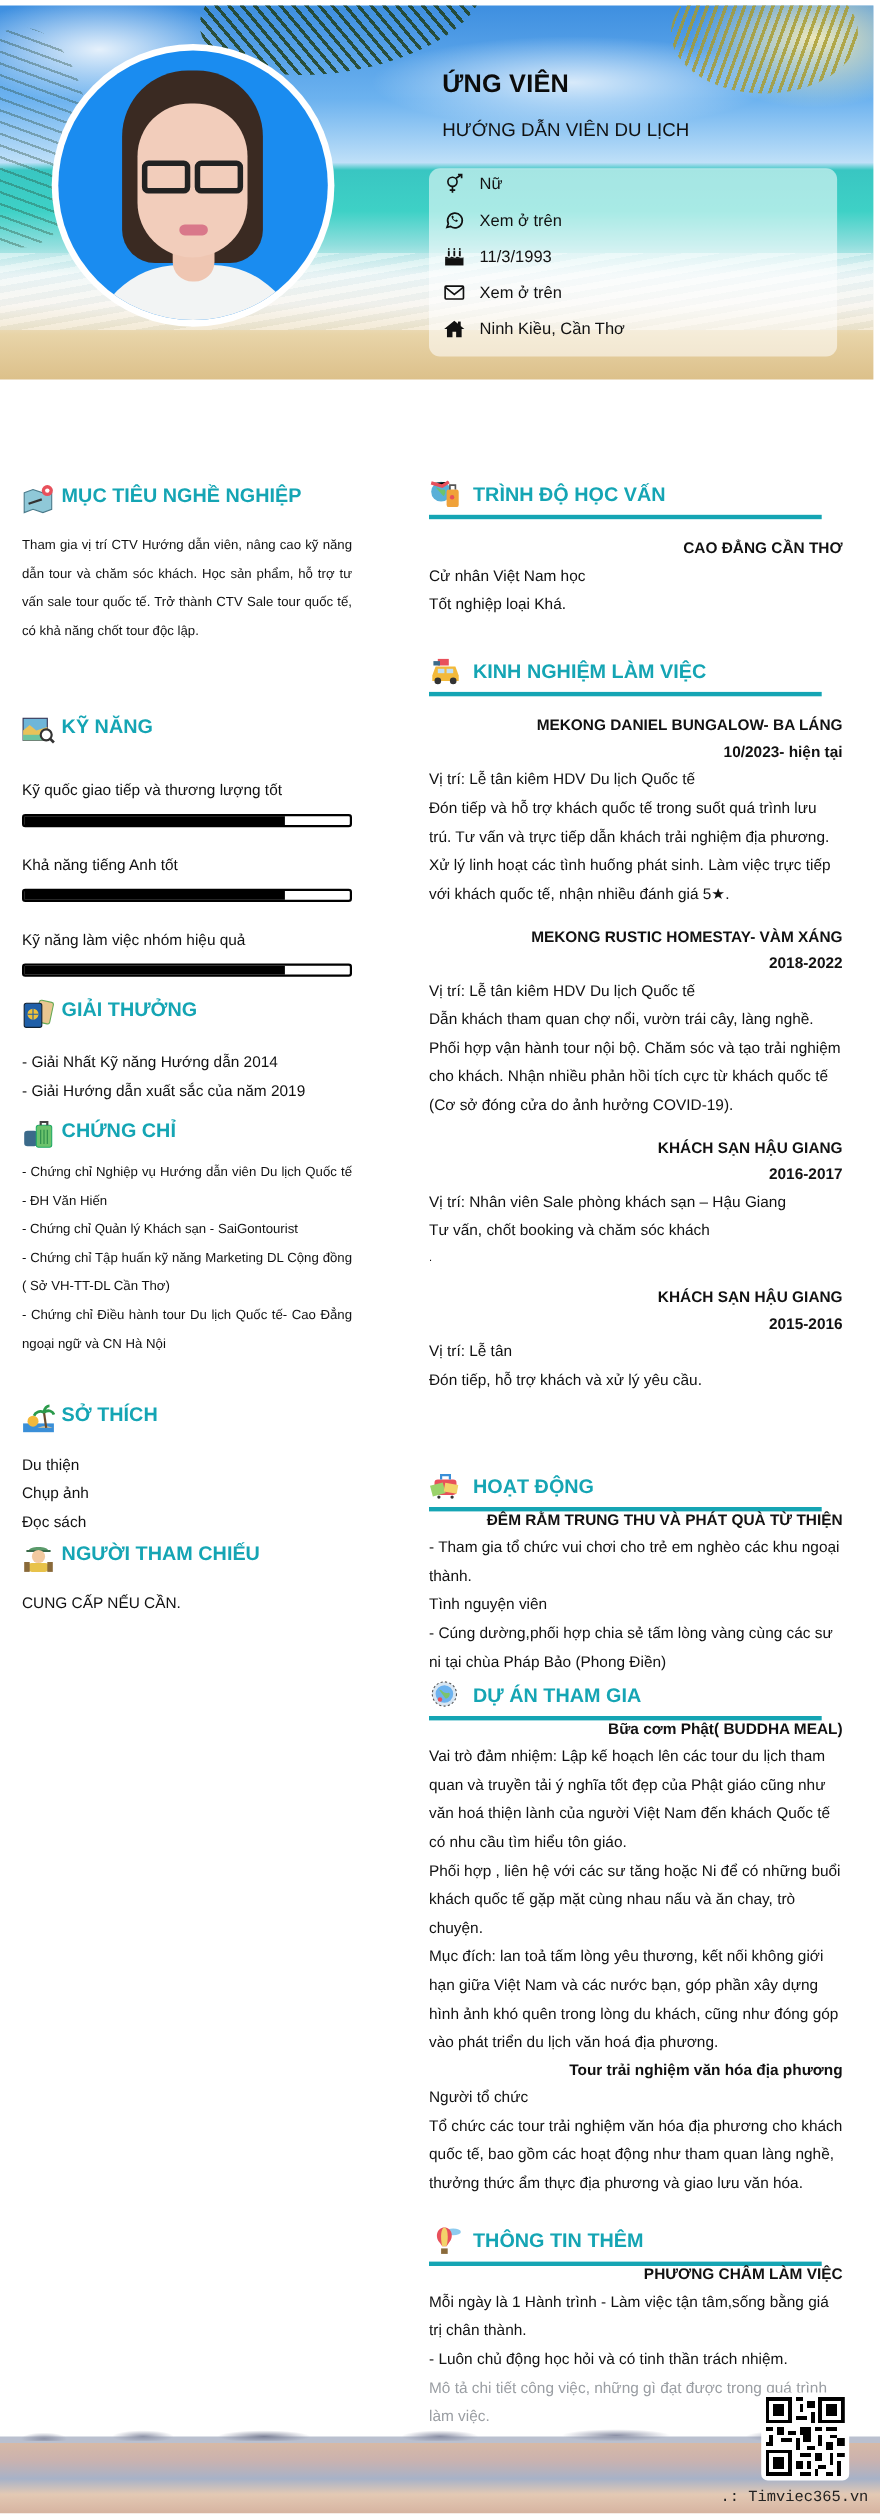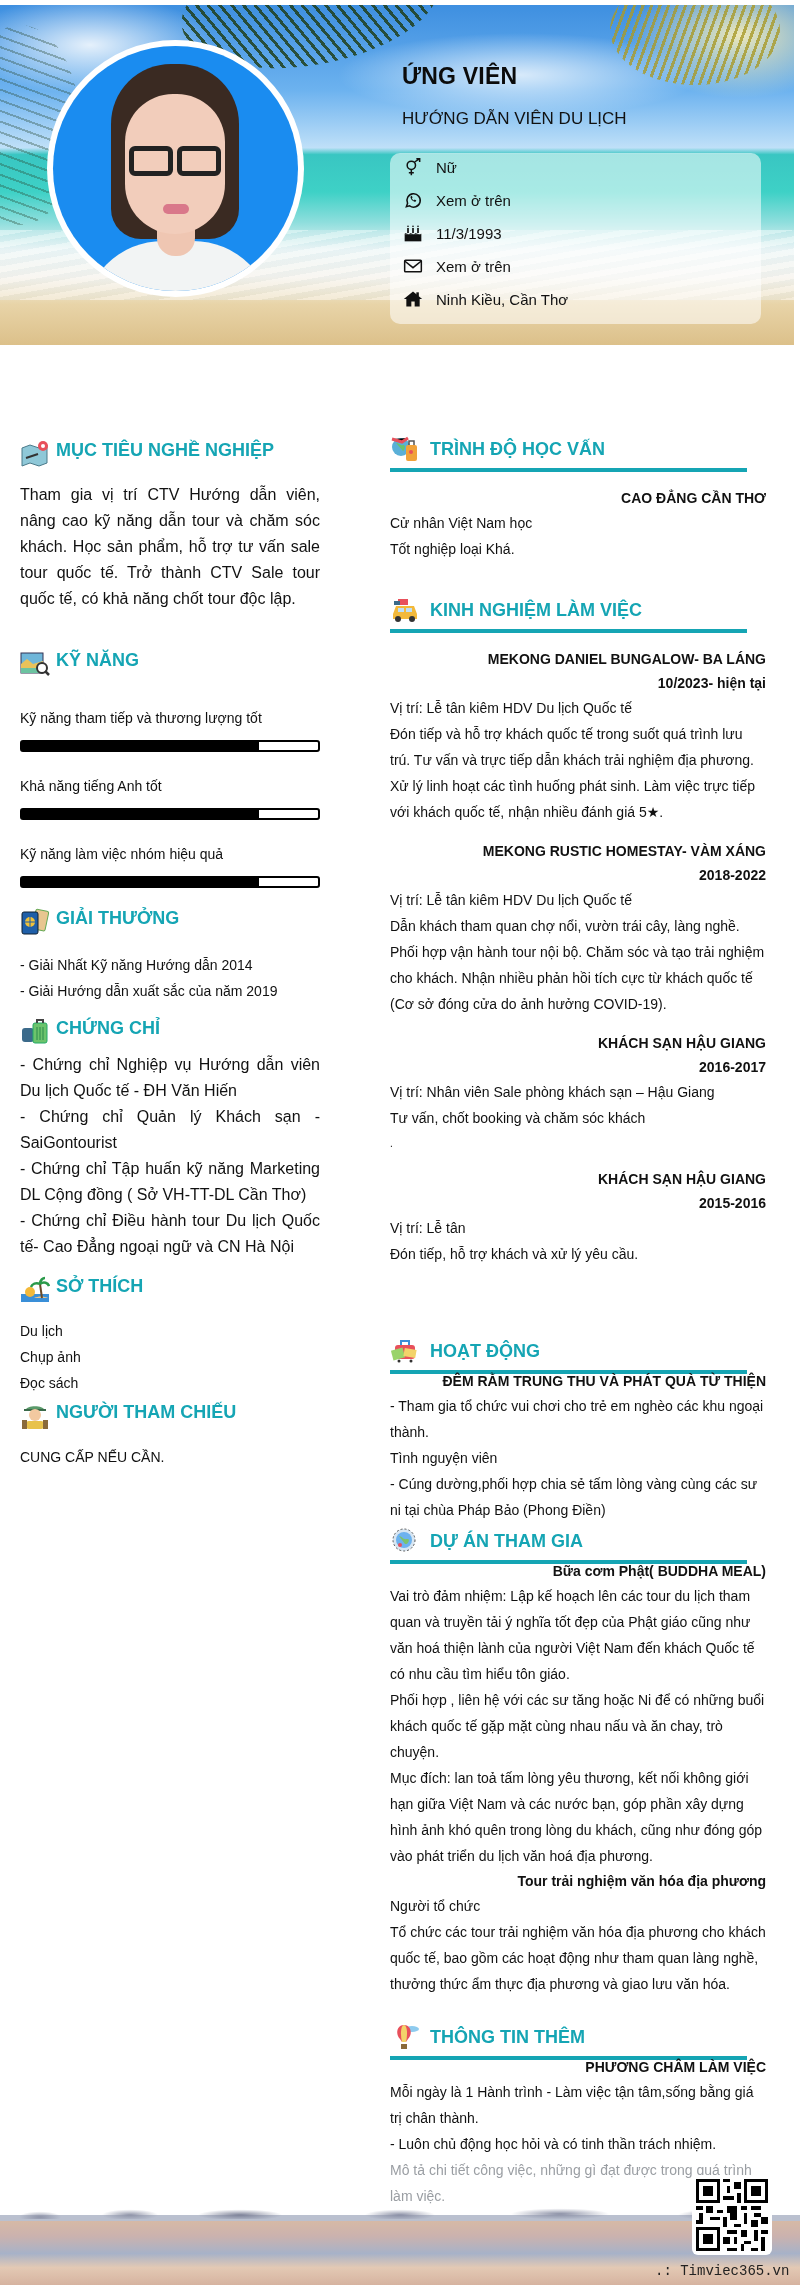--- a/index.html
+++ b/index.html
@@ -41,21 +41,21 @@
 
   
   .left { position: absolute; left: 20px; top: 440px; width: 300px; }
   .right { position: absolute; left: 390px; top: 420px; width: 376px; }
 
   .sec-left { position: absolute; left: 0; width: 300px; }
   .sec-title-left { display: flex; align-items: flex-start; height: 34px; }
   .sec-title-left .t { font-size: 18px; font-weight: 700; color: #15a5b4; margin-left: 6px; }
   .emoji-ic { width: 30px; height: 28px; position: relative; flex-shrink: 0; }
 
-  .ptext { font-size: 16px; line-height: 26px; color: #111; text-align: justify; }
+  .ptext { font-size: 12px; line-height: 26px; color: #111; text-align: justify; }
   .line { font-size: 14px; line-height: 26px; color: #111; }
 
   .skill { margin-top: 14px; }
   .skill .lbl { font-size: 14px; line-height: 20px; }
   .bar { margin-top: 12px; width: 300px; height: 12px; border: 2px solid #000; border-radius: 3px; background: #fff; position: relative; }
   .bar .fill { position: absolute; left: 0; top: 0; bottom: 0; background: #000; }
 
   .sec-right { position: absolute; left: 0; width: 376px; }
   .sec-title-right { display: flex; align-items: center; height: 34px; }
   .sec-title-right .t { font-size: 18px; font-weight: 700; color: #15a5b4; margin-left: 10px; }
@@ -176,21 +176,21 @@
             <path d="M1 14l6-5 6 5 10-3v12H1z" fill="#e9c25a"></path>
             <rect x="1" y="18" width="22" height="5" fill="#6cc3a0"></rect>
             <circle cx="22" cy="18" r="5" fill="#fff" stroke="#333" stroke-width="2"></circle>
             <path d="M25 21l4 4" stroke="#333" stroke-width="2.5"></path>
           </svg>
       </span>
       <span class="t">KỸ NĂNG</span>
     </div>
     <div style="height:10px"></div>
     <div class="skill">
-      <div class="lbl">Kỹ năng tham tiếp và thương lượng tốt</div>
+      <div class="lbl">Kỹ quốc giao tiếp và thương lượng tốt</div>
       <div class="bar">
           <div class="fill" style="width:80%"></div>
         </div>
     </div>
     <div class="skill" style="margin-top:24px">
       <div class="lbl">Khả năng tiếng Anh tốt</div>
       <div class="bar">
           <div class="fill" style="width:80%"></div>
         </div>
     </div>
@@ -247,21 +247,21 @@
             <rect x="1" y="18" width="28" height="8" fill="#3a8fd8"></rect>
             <circle cx="10" cy="16" r="5" fill="#f3b93a"></circle>
             <path d="M14 22c4-2 10-2 14 0" fill="#e8c690"></path>
             <path d="M22 22L20 8" stroke="#6a4a2a" stroke-width="2"></path>
             <path d="M20 8c-4-2-8 0-9 3M20 8c4-3 8-1 9 2M20 8c0-4 3-6 5-6" stroke="#2a9a4a" stroke-width="2.5" fill="none"></path>
           </svg>
       </span>
       <span class="t">SỞ THÍCH</span>
     </div>
     <div style="margin-top:8px">
-      <div class="line">Du lịch</div>
+      <div class="line">Du thiện</div>
       <div class="line">Chụp ảnh</div>
       <div class="line">Đọc sách</div>
     </div>
   </div>
 
   <div class="sec-left" style="top:962px">
     <div class="sec-title-left">
       <span class="emoji-ic">
         <svg viewBox="0 0 30 28" width="30" height="28">
             <path d="M6 8c0-5 18-5 18 0z" fill="#5a9a6a"></path>

